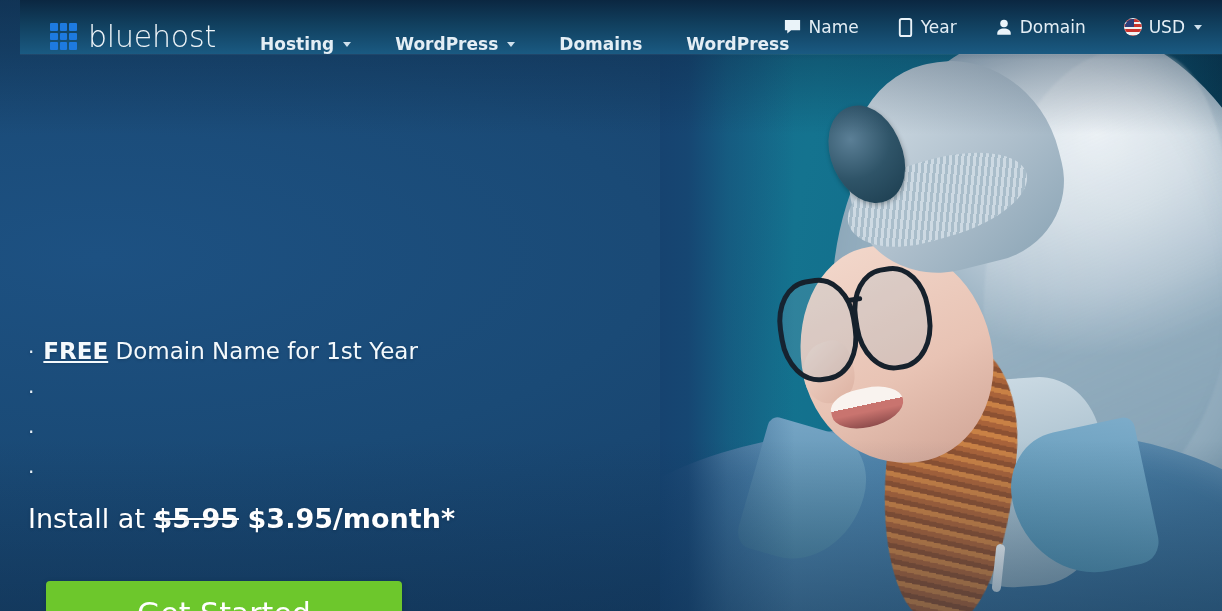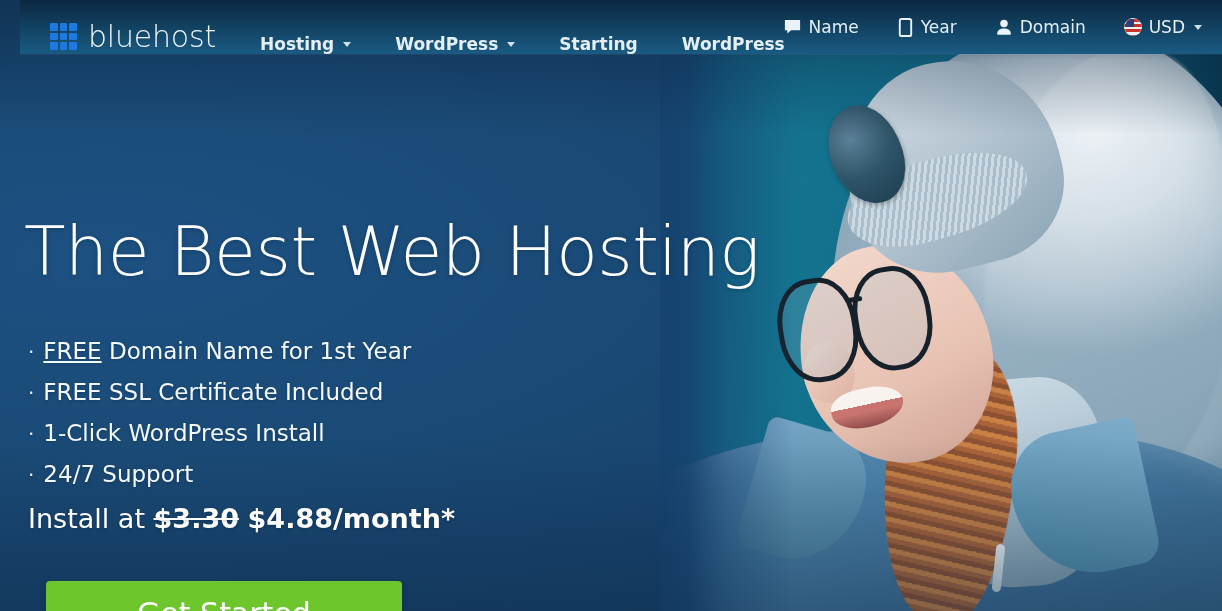--- a/index.html
+++ b/index.html
@@ -274,21 +274,21 @@
     position:absolute; top:331px; left:4px;
     list-style:none;
   }
   .hero-list li {
     font-size:23px; line-height:40px; color:#f4f9fc; font-weight:400;
     display:flex; align-items:baseline; gap:9px;
     text-shadow:0 1px 3px rgba(0,20,40,.25);
     white-space:nowrap;
   }
   .hero-list li .dot { font-size:20px; line-height:40px; color:#e6f0f7; }
-  .hl-strong { font-weight:400; text-decoration:underline; text-underline-offset:2px; }
+  .hl-strong { font-weight:700; text-decoration:underline; text-underline-offset:2px; }
 
   .hero-price {
     position:absolute; top:503px; left:4px;
     font-size:27px; color:#ffffff; font-weight:400;
     text-shadow:0 1px 3px rgba(0,20,40,.25);
     white-space:nowrap;
   }
   .price-old { text-decoration:line-through; font-weight:700; }
   .price-new { font-weight:700; }
 
@@ -371,21 +371,21 @@
         <span>Hosting</span>
         <span class="caret"></span>
       </a>
 
       <a class="nav-item">
         <span>WordPress</span>
         <span class="caret"></span>
       </a>
 
       <a class="nav-item">
-        <span>Starting</span>
+        <span>Domains</span>
       </a>
 
       <a class="nav-item">
         <span>WordPress</span>
       </a>
     </nav>
 
     <nav class="nav-right">
 
       <a class="nav-item">
@@ -419,41 +419,37 @@
       <a class="nav-item">
         <span class="flag"></span>
         <span>USD</span>
         <span class="caret"></span>
       </a>
     </nav>
   </div>
 
   <div class="hero-content">
 
-    <h1 class="hero-title">The Best Web Hosting</h1>
 
     <ul class="hero-list">
       <li>
         <span class="dot">·</span>
         <span><span class="hl-strong">FREE</span><span> Domain Name for 1st Year</span></span>
       </li>
       <li>
         <span class="dot">·</span>
-        <span>FREE SSL Certificate Included</span>
       </li>
       <li>
         <span class="dot">·</span>
-        <span>1-Click WordPress Install</span>
       </li>
       <li>
         <span class="dot">·</span>
-        <span>24/7 Support</span>
       </li>
     </ul>
 
     <div class="hero-price">
-      <span>Install at </span><span class="price-old">$3.30</span><span> </span><span class="price-new">$4.88/month*</span>
+      <span>Install at </span><span class="price-old">$5.95</span><span> </span><span class="price-new">$3.95/month*</span>
     </div>
 
     <button class="cta">Get Started</button>
   </div>
 
 </div>
 
 </body></html>

